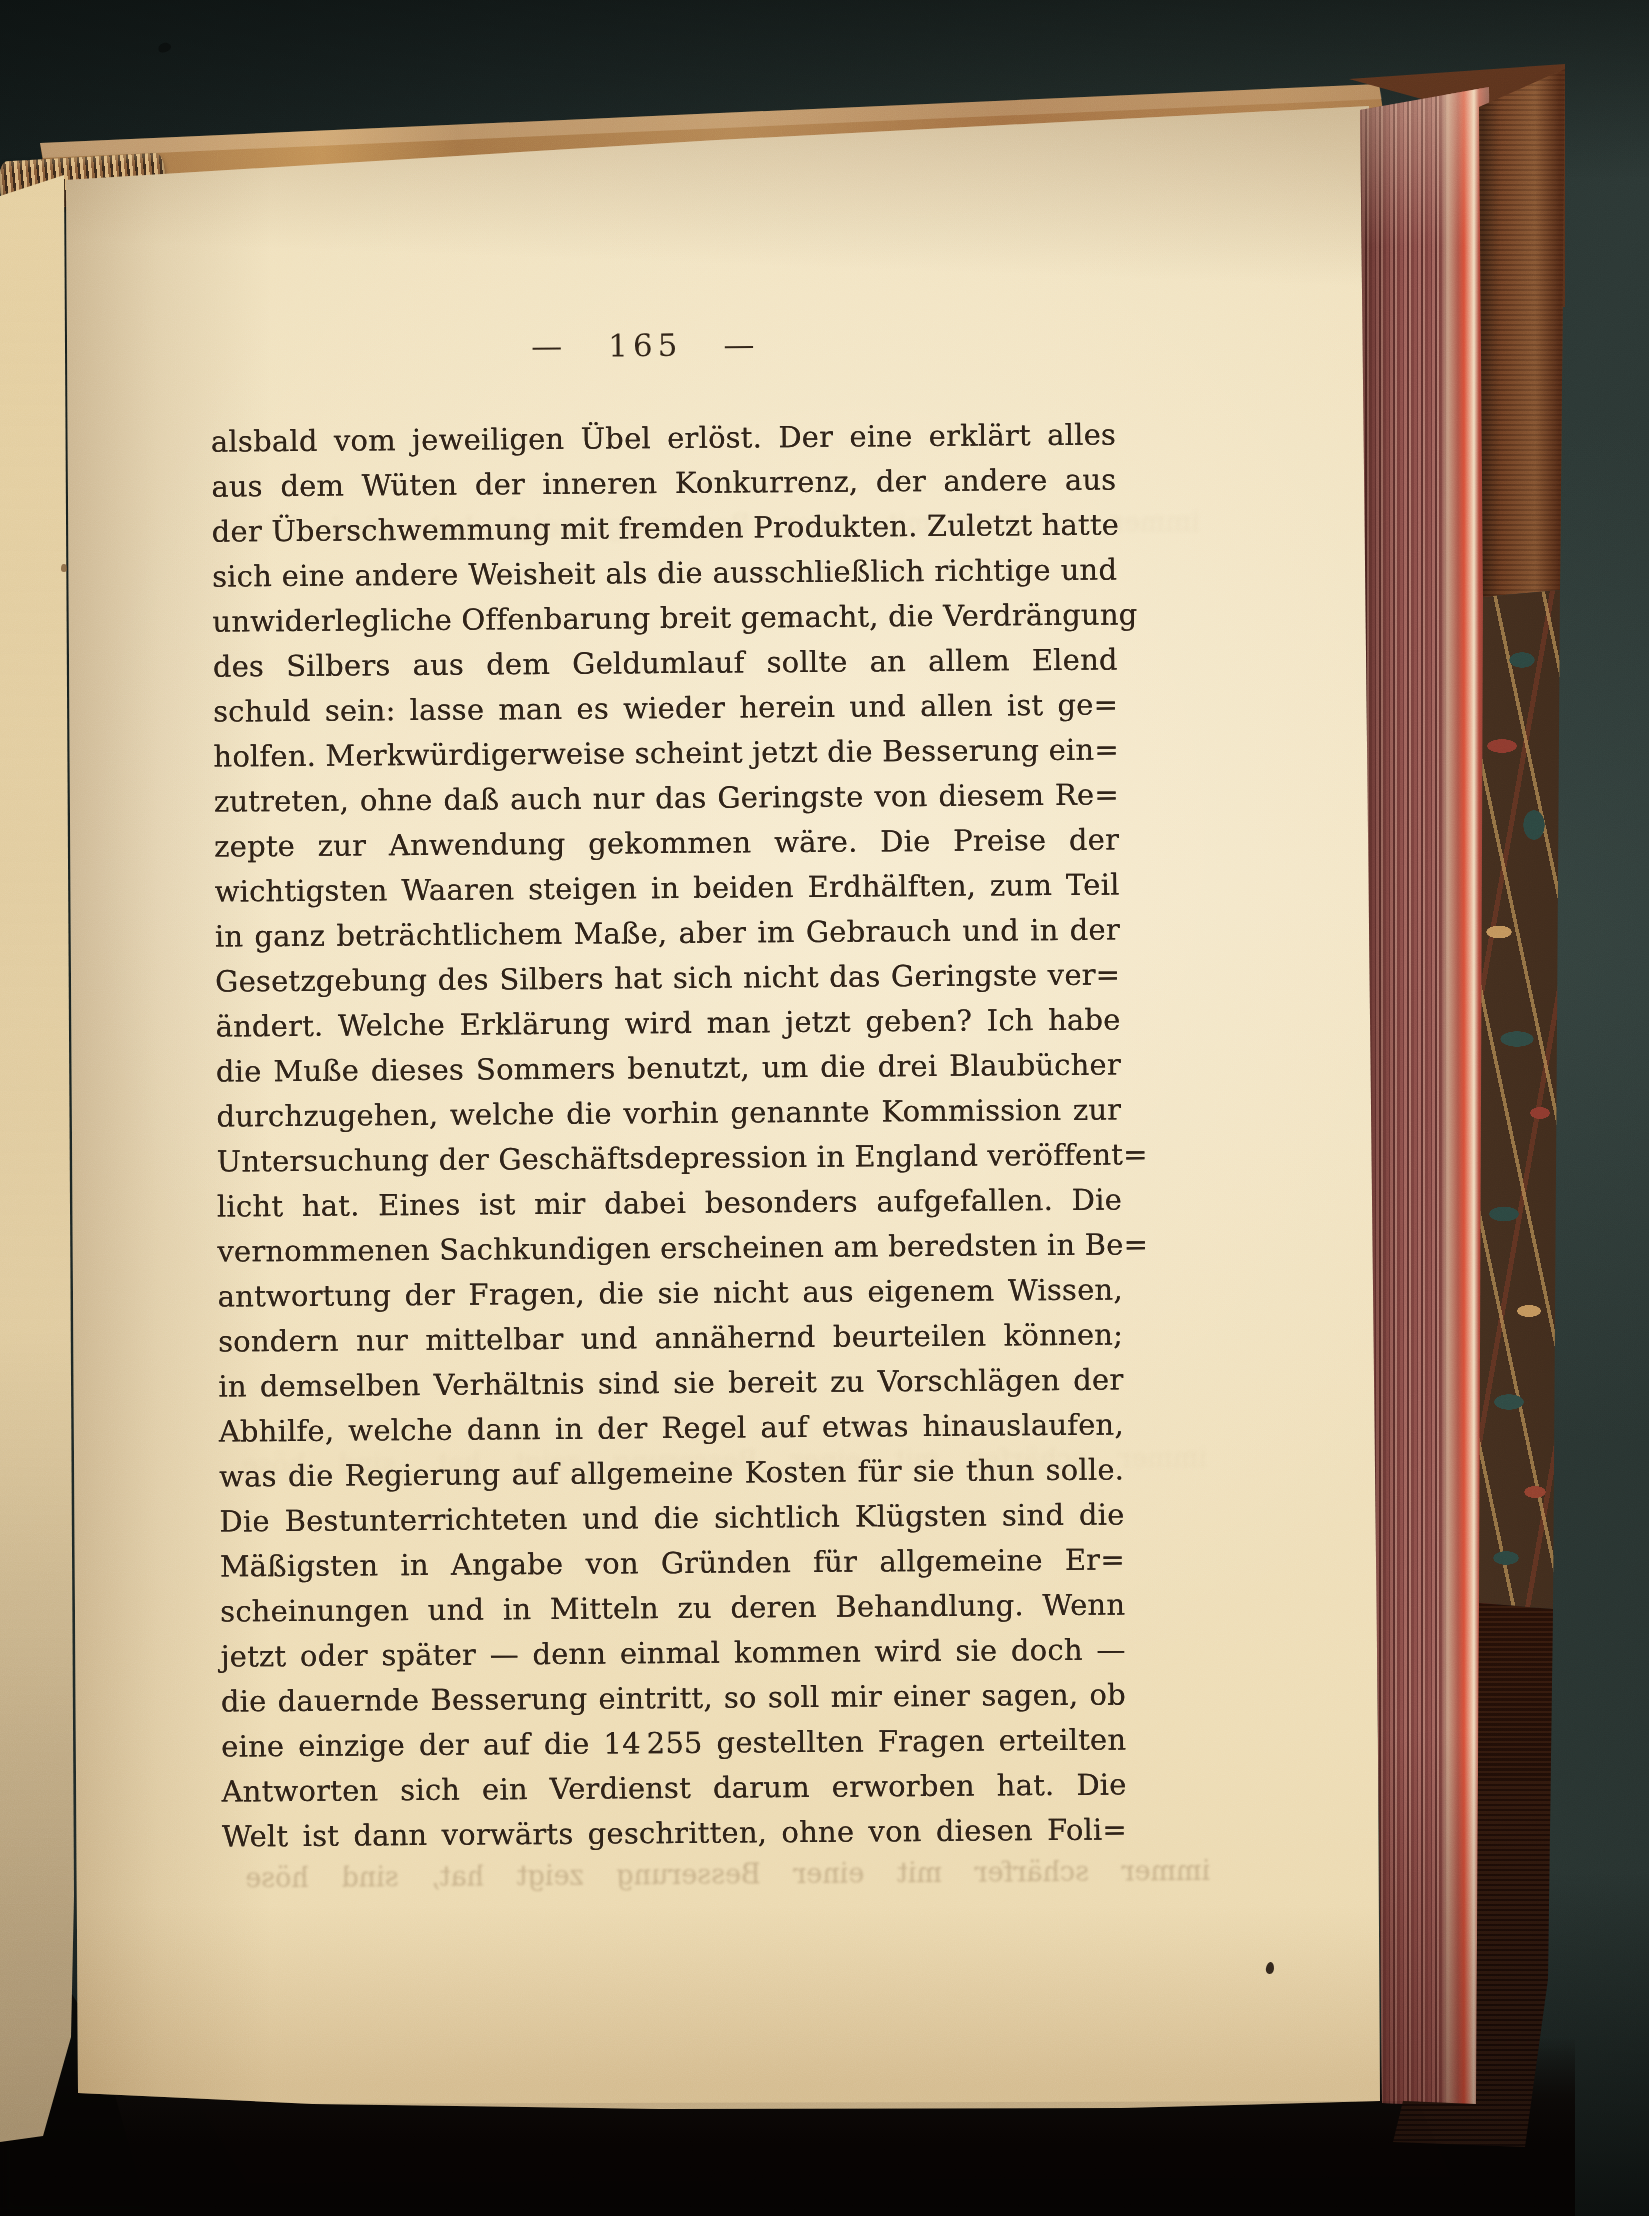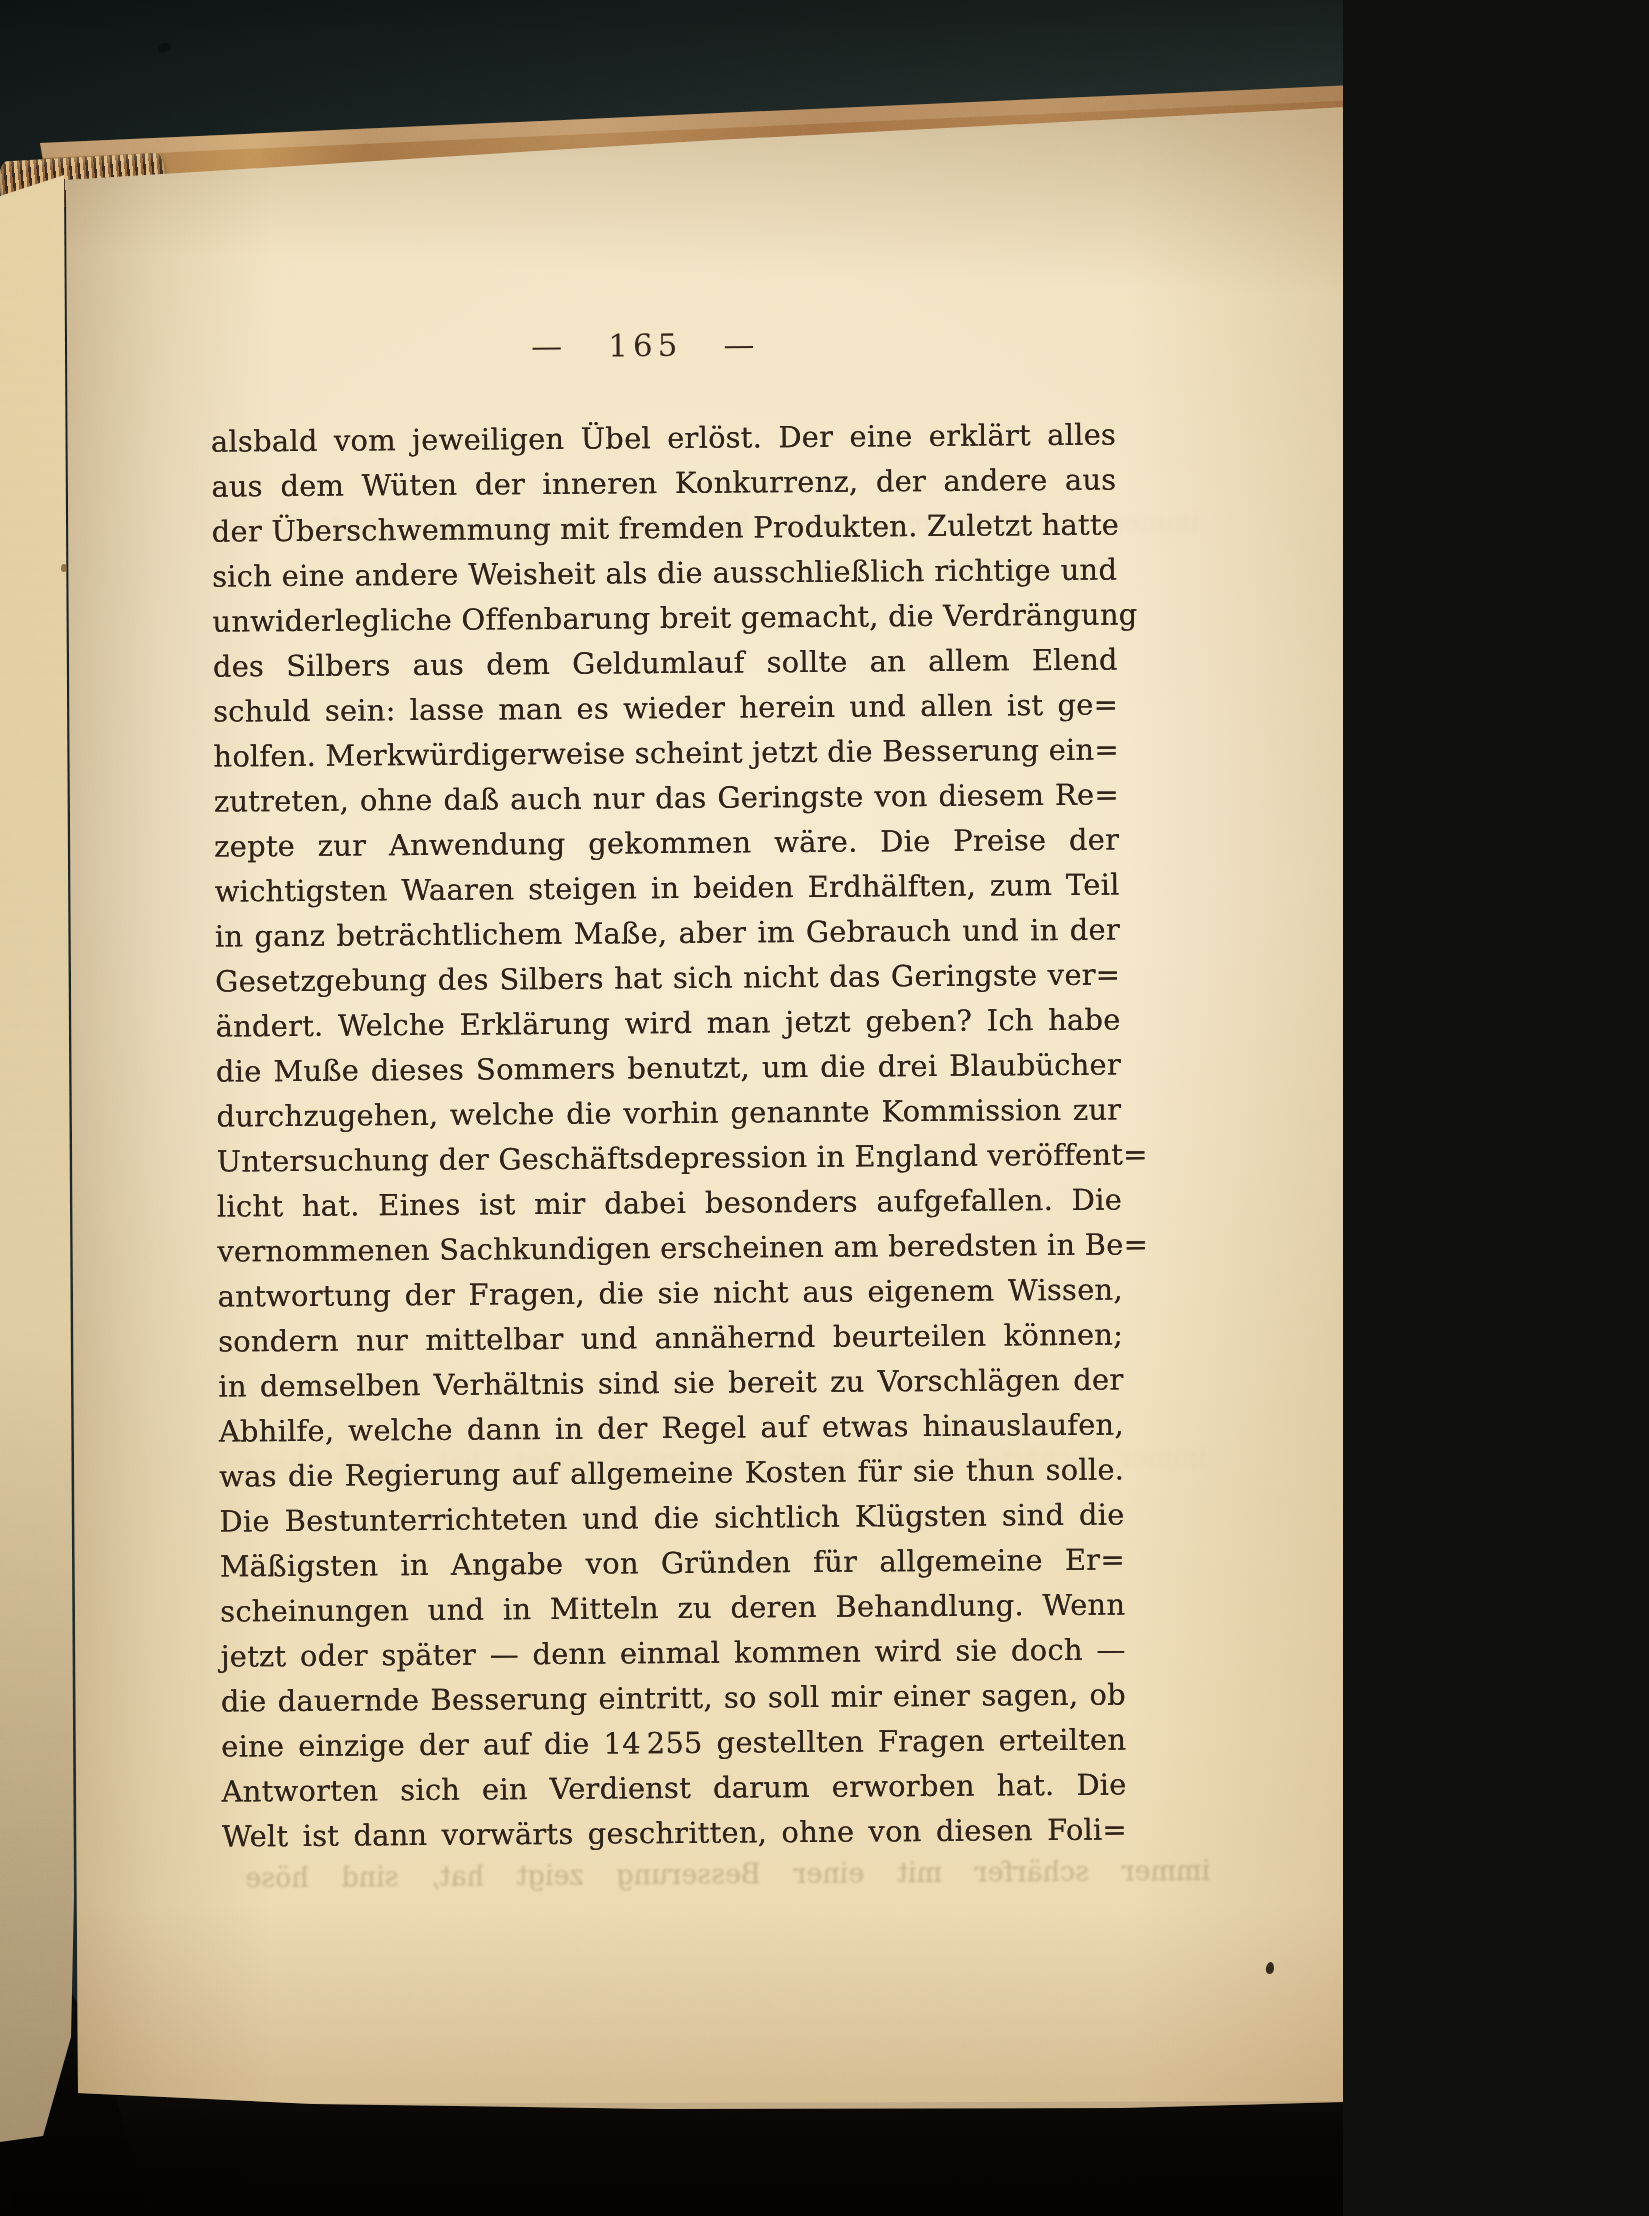--- a/index.html
+++ b/index.html
@@ -1,16 +1,16 @@
 <!DOCTYPE html>
 <html style="font-size:13px"><head>
 <meta charset="utf-8">
 <style>
   html,body{margin:0;padding:0;background:#10100f;}
-  .stage{position:relative;width:1343px;height:2216px;overflow:hidden;
+  .stage{position:relative;width:1649px;height:2216px;overflow:hidden;
          font-family:"DejaVu Serif","Liberation Serif",serif;}
   .layer{position:absolute;inset:0;}
 
   
   .bg{background:
       radial-gradient(1154px 742px at 88% 42%, rgba(62,78,74,.55), transparent 70%),
       linear-gradient(108deg,#141c1b 0%,#1d2726 22%,#27322f 48%,#2c3835 72%,#27322f 100%);}
   .bg-top-dark{background:linear-gradient(180deg,rgba(8,12,11,.55),transparent 181px);}
   .bg-bottom-dark{background:linear-gradient(0deg,rgba(5,7,6,.8),transparent 346px);}
 

